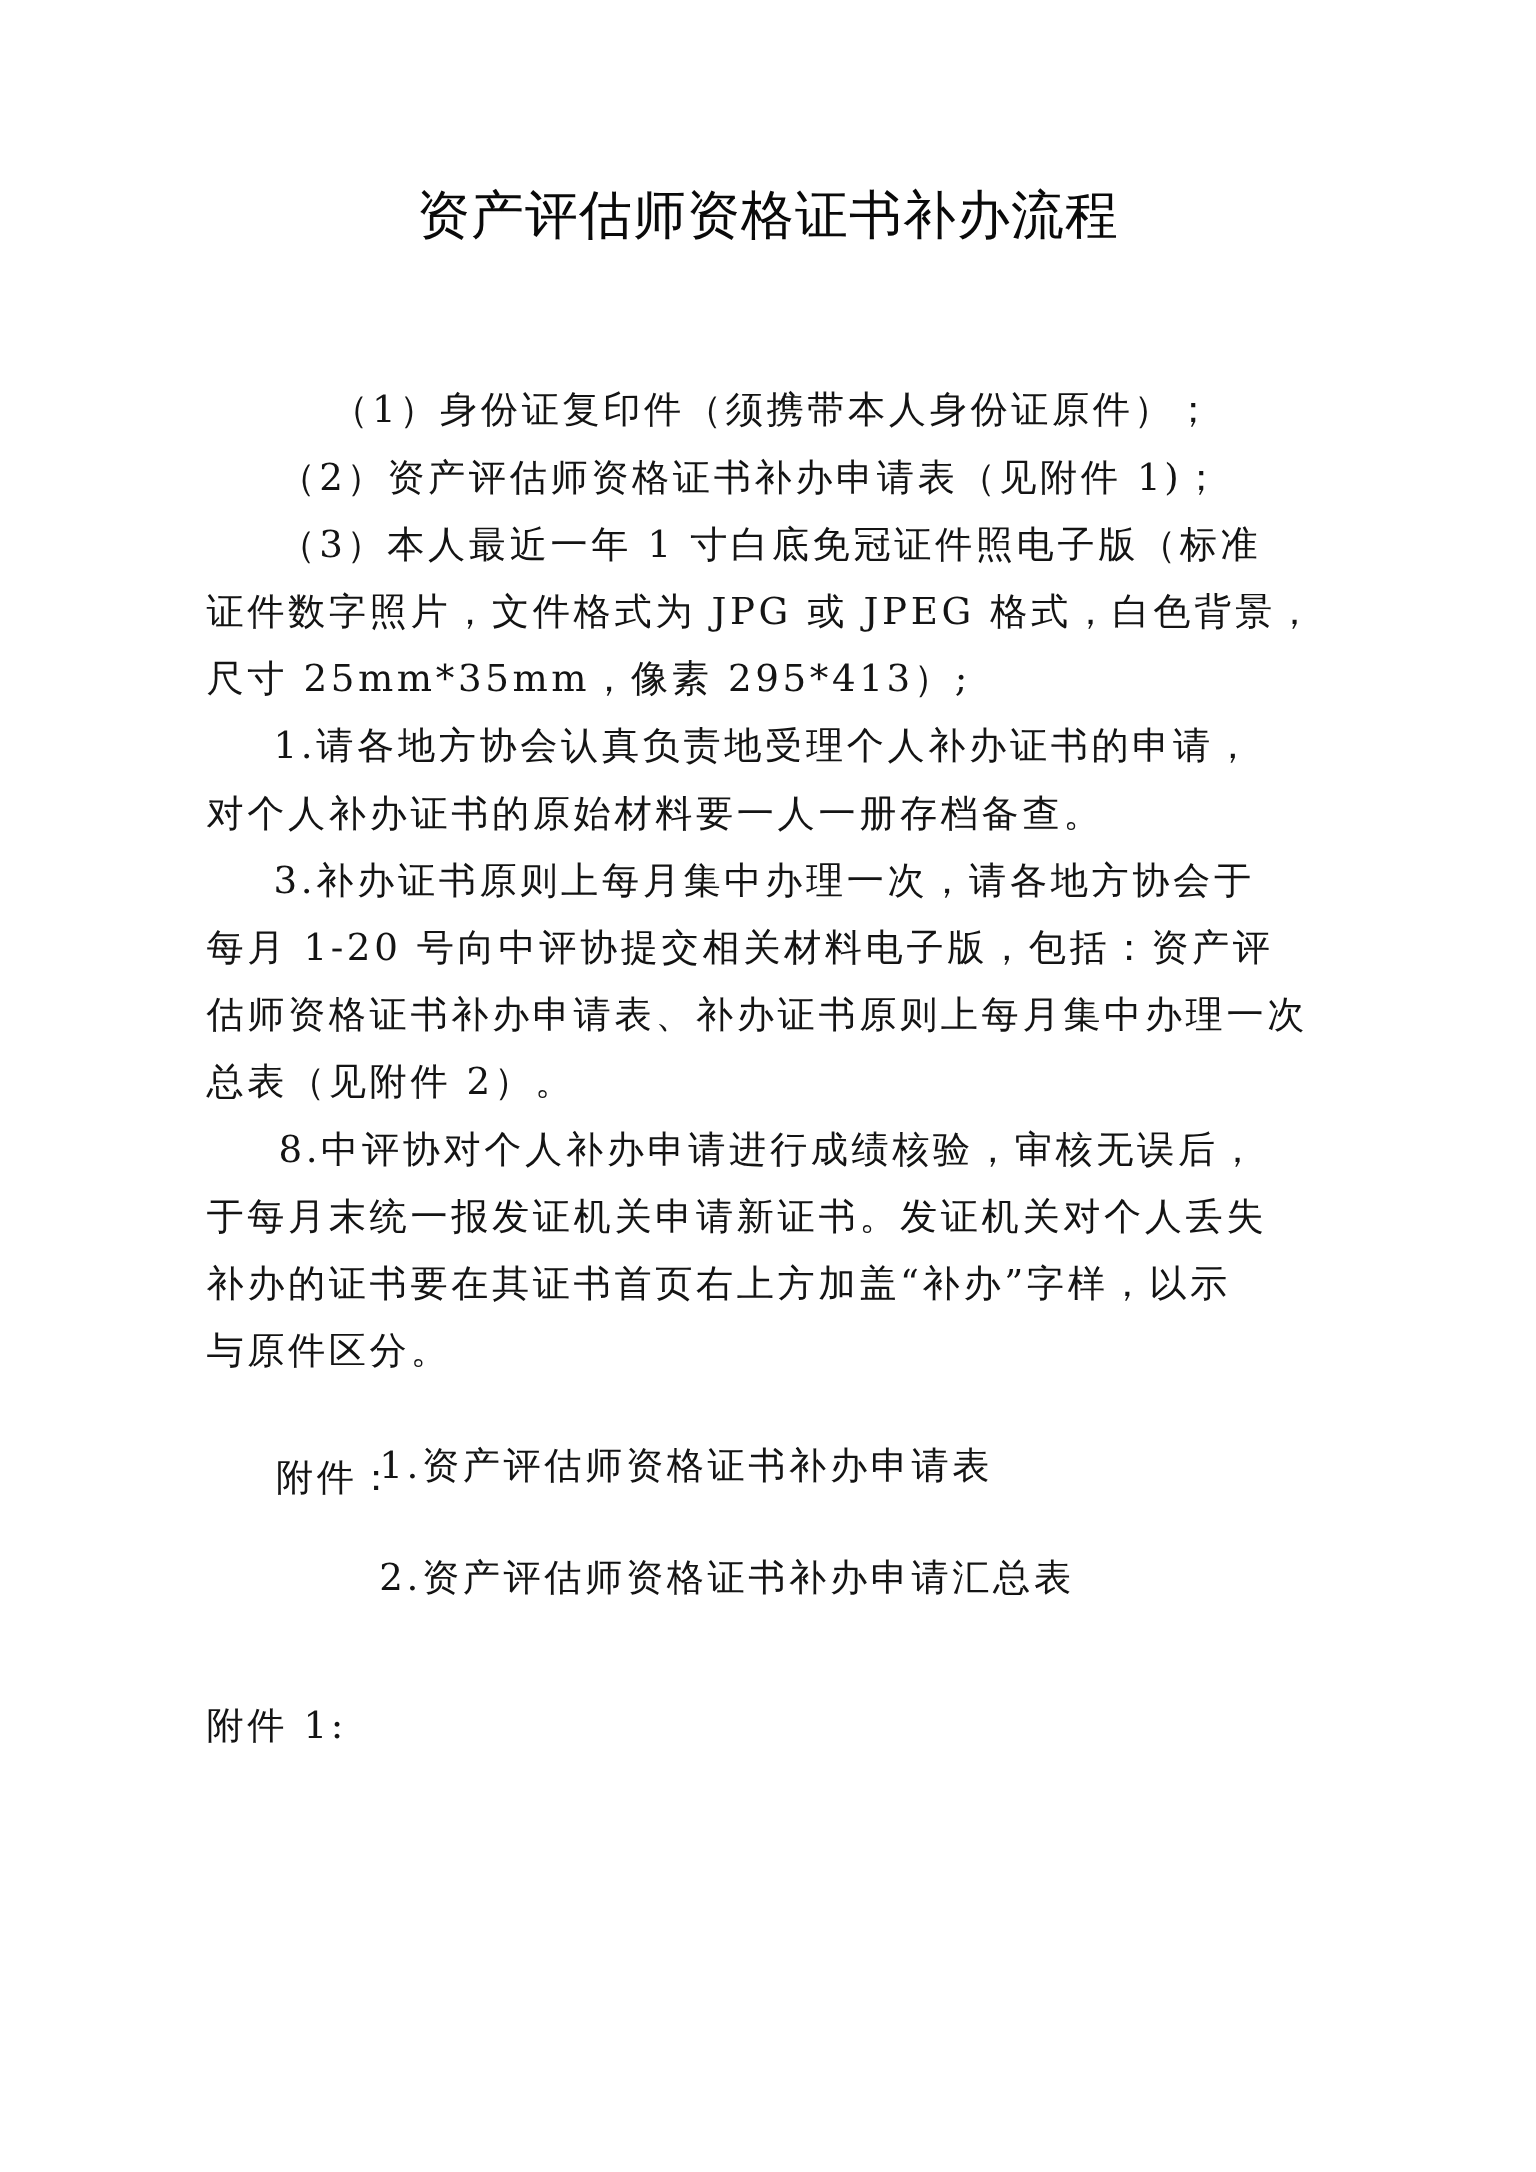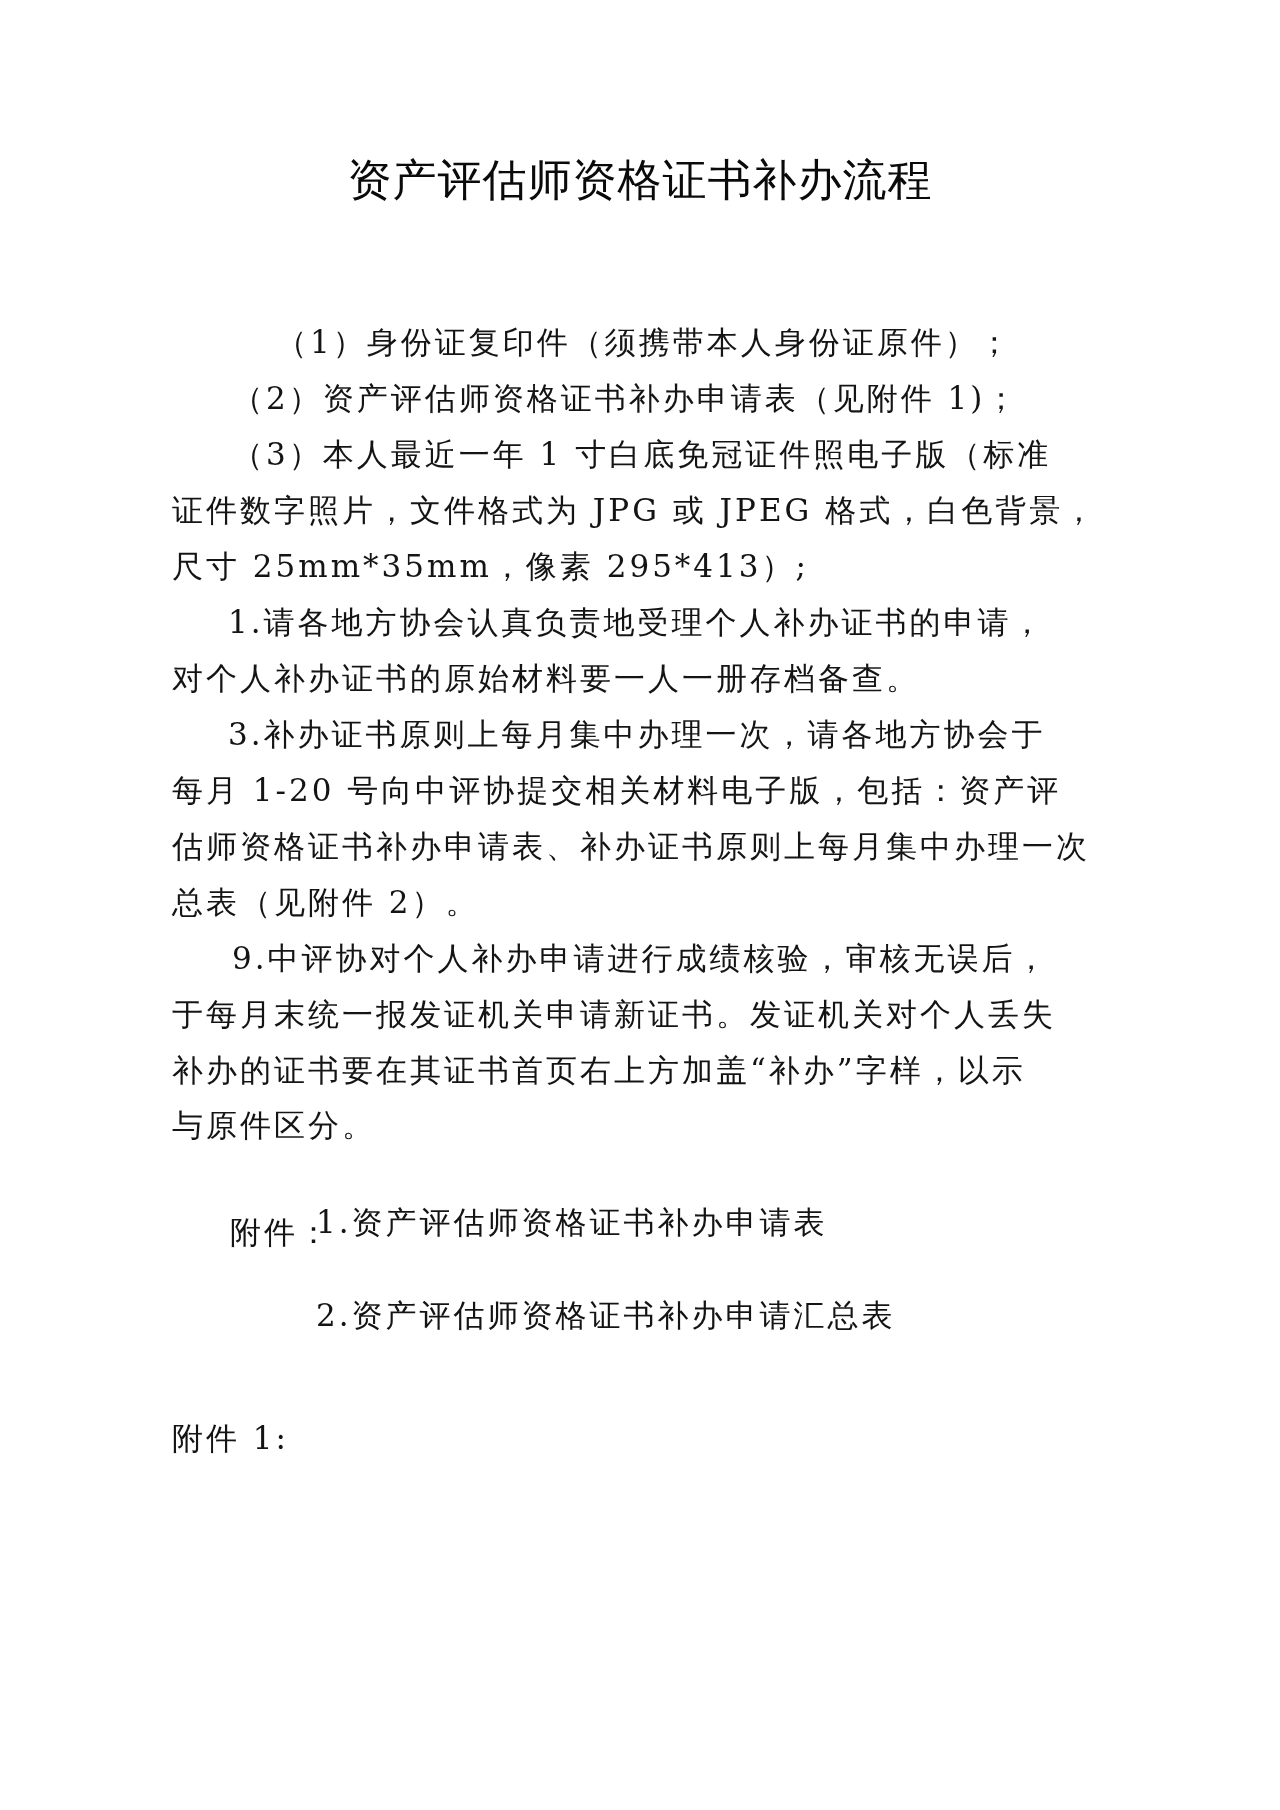--- a/index.html
+++ b/index.html
@@ -58,21 +58,21 @@
   <div class="line" style="left:172px; top:544px;">尺寸 25mm*35mm，像素 295*413）;</div>
 
   <div class="line" style="left:228px; top:600px;">1.请各地方协会认真负责地受理个人补办证书的申请，</div>
   <div class="line" style="left:172px; top:656px;">对个人补办证书的原始材料要一人一册存档备查。</div>
 
   <div class="line" style="left:228px; top:712px;">3.补办证书原则上每月集中办理一次，请各地方协会于</div>
   <div class="line" style="left:172px; top:768px;">每月 1-20 号向中评协提交相关材料电子版，包括：资产评</div>
   <div class="line" style="left:172px; top:824px;">估师资格证书补办申请表、补办证书原则上每月集中办理一次</div>
   <div class="line" style="left:172px; top:880px;">总表（见附件 2）。</div>
 
-  <div class="line" style="left:232px; top:936px;">9.中评协对个人补办申请进行成绩核验，审核无误后，</div>
+  <div class="line" style="left:232px; top:936px;">8.中评协对个人补办申请进行成绩核验，审核无误后，</div>
   <div class="line" style="left:172px; top:992px;">于每月末统一报发证机关申请新证书。发证机关对个人丢失</div>
   <div class="line" style="left:172px; top:1048px;">补办的证书要在其证书首页右上方加盖“补办”字样，以示</div>
   <div class="line" style="left:172px; top:1104px;font-family:Liberation Serif, serif;">与原件区分。</div>
 
   <div class="line" style="left:230px; top:1210px;">附件：</div>
   <div class="line" style="left:316px; top:1200px;">1.资产评估师资格证书补办申请表</div>
   <div class="line" style="left:316px; top:1266px;margin-top:27px;">2.资产评估师资格证书补办申请汇总表</div>
 
   <div class="line" style="left:172px; top:1416px;">附件 1:</div>
 

